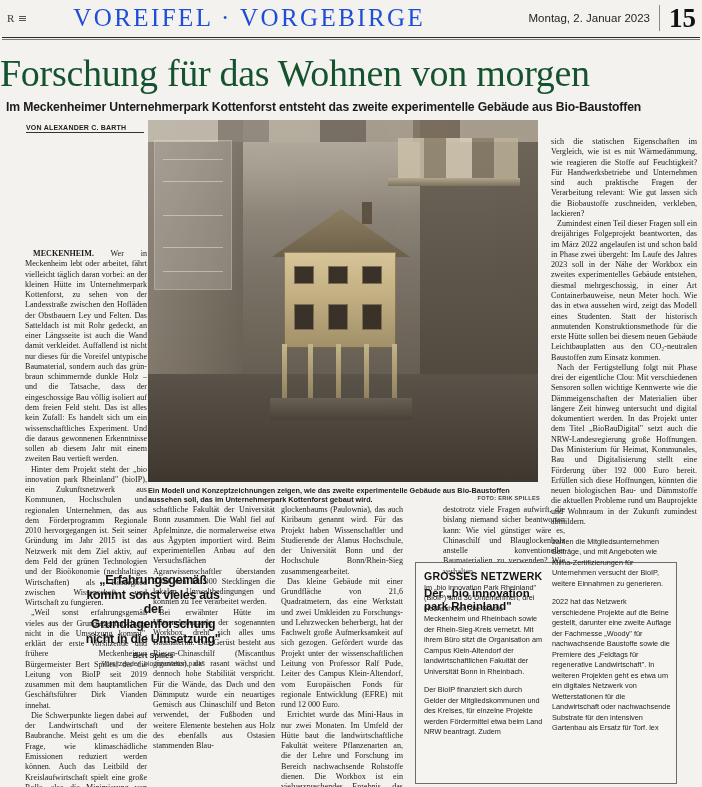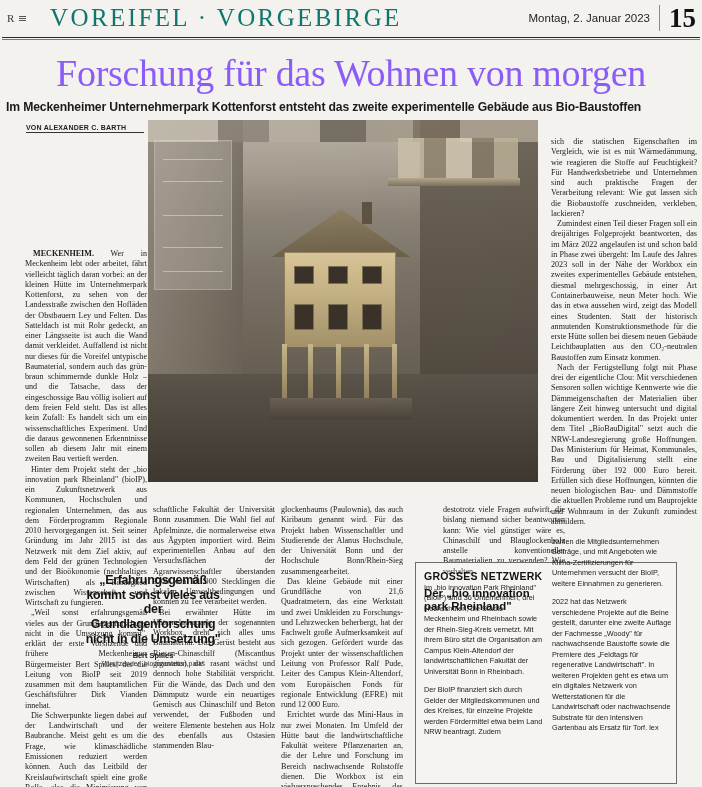--- a/index.html
+++ b/index.html
@@ -35,24 +35,25 @@
     align-items: center;
     gap: 5px;
     padding-left: 3px;
   }
   .mast-left .sq {
     display:inline-block; width:7px; height:5px;
     background: repeating-linear-gradient(to bottom,#555 0 1px, transparent 1px 2px);
   }
   .mast-title {
     flex: 1;
+    text-align: center;
     font-family: "Liberation Serif", serif;
     font-size: 25px;
     letter-spacing: 2.4px;
-    color: #0f766e;
+    color: #1d4ed8;
     white-space: nowrap;
     padding-right: 80px;
   }
   .mast-date {
     font-family: "Liberation Sans", sans-serif;
     font-size: 11.5px;
     color: #1f1f1f;
     white-space: nowrap;
     padding-right: 9px;
     border-right: 1px solid #888;
@@ -66,28 +67,28 @@
     padding-left: 9px;
     color: #111;
   }
   .mast-rule {
     height: 3px;
     background: linear-gradient(to bottom,#2b2b2b 0 1px,#f4f2ef 1px 2px,#7a7a7a 2px 3px);
     margin: 1px 2px 0 2px;
   }
   
   .headline {
-    text-align: center;
+    text-align: left;
     font-family: "Liberation Serif", serif;
     font-size: 38px;
     font-weight: normal;
     letter-spacing: -0.3px;
     margin: 14px 0 0 0;
     line-height: 1.04;
-    color: #8b5cf6;
+    color: #14532d;
   }
   .subhead {
     text-align: left;
     font-family: "Liberation Sans", sans-serif;
     font-size: 12.2px;
     font-weight: bold;
     margin: 6px 6px 0 6px;
     color: #1b1b1b;
     letter-spacing: -0.15px;
   }
@@ -360,20 +361,24 @@
           <i style="left:28px"></i>
           <i style="left:56px"></i>
         <i style="left:84px"></i>
           <i style="left:112px"></i>
       </div>
       <div class="m-base"></div>
     </div>
     <div class="shade"></div>
   </div>
 
+  <div class="caption">
+    <span>Ein Modell und Konzeptzeichnungen zeigen, wie das zweite experimentelle Gebäude aus Bio-Baustoffen aussehen soll, das im Unternehmerpark Kottenforst gebaut wird.</span>
+    <span class="credit">FOTO: ERIK SPILLES</span>
+  </div>
 
   <div class="cols">
 
     <div class="col col1">
       <div class="wrapbox"></div>
       <p class="first"><span class="dateline">MECKENHEIM.</span><span> Wer in Meckenheim lebt oder arbeitet, fährt vielleicht täglich daran vorbei: an der kleinen Hütte im Unternehmerpark Kottenforst, zu sehen von der Landesstraße zwischen den Hofläden der Obstbauern Ley und Felten. Das Satteldach ist mit Rohr gedeckt, an einer Längsseite ist auch die Wand damit verkleidet. Auffallend ist nicht nur dieses für die Voreifel untypische Baumaterial, sondern auch das grün-braun schimmernde dunkle Holz – und die Tatsache, dass der eingeschossige Bau völlig isoliert auf dem freien Feld steht. Das ist alles kein Zufall: Es handelt sich um ein wissenschaftliches Experiment. Und die daraus gewonnenen Erkenntnisse sollen ab diesem Jahr mit einem zweiten Bau vertieft werden.</span></p>
       <p>Hinter dem Projekt steht der „bio innovation park Rheinland" (bioIP), ein Zukunftsnetzwerk aus Kommunen, Hochschulen und regionalen Unternehmen, das aus dem Förderprogramm Regionale 2010 hervorgegangen ist. Seit seiner Gründung im Jahr 2015 ist das Netzwerk mit dem Ziel aktiv, auf dem Feld der grünen Technologien und der Bioökonomie (nachhaltiges Wirtschaften) als Bindeglied zwischen Wissenschaft und Wirtschaft zu fungieren.</p>
       <p>„Weil sonst erfahrungsgemäß vieles aus der Grundlagenforschung nicht in die Umsetzung kommt", erklärt der erste Vorsitzende und frühere Meckenheimer Bürgermeister Bert Spilles, der die Leitung von BioIP seit 2019 zusammen mit dem hauptamtlichen Geschäftsführer Dirk Vianden innehat.</p>
       <p>Die Schwerpunkte liegen dabei auf der Landwirtschaft und der Baubranche. Meist geht es um die Frage, wie klimaschädliche Emissionen reduziert werden können. Auch das Leitbild der Kreislaufwirtschaft spielt eine große Rolle, also die Minimierung von Abfällen durch Recycling. Schon durch das Vermeiden langer Transportwege kann viel erreicht werden.</p>
       <p>Bei einem Projekt ging es etwa darum, eine Teesorte zu ermitteln, die sich für den heimischen Anbau eignet. BioIP brachte dabei als Kooperationspartner das in Meckenheim ansässige Unternehmen TeeGschwendner und die landwirt-</p>

